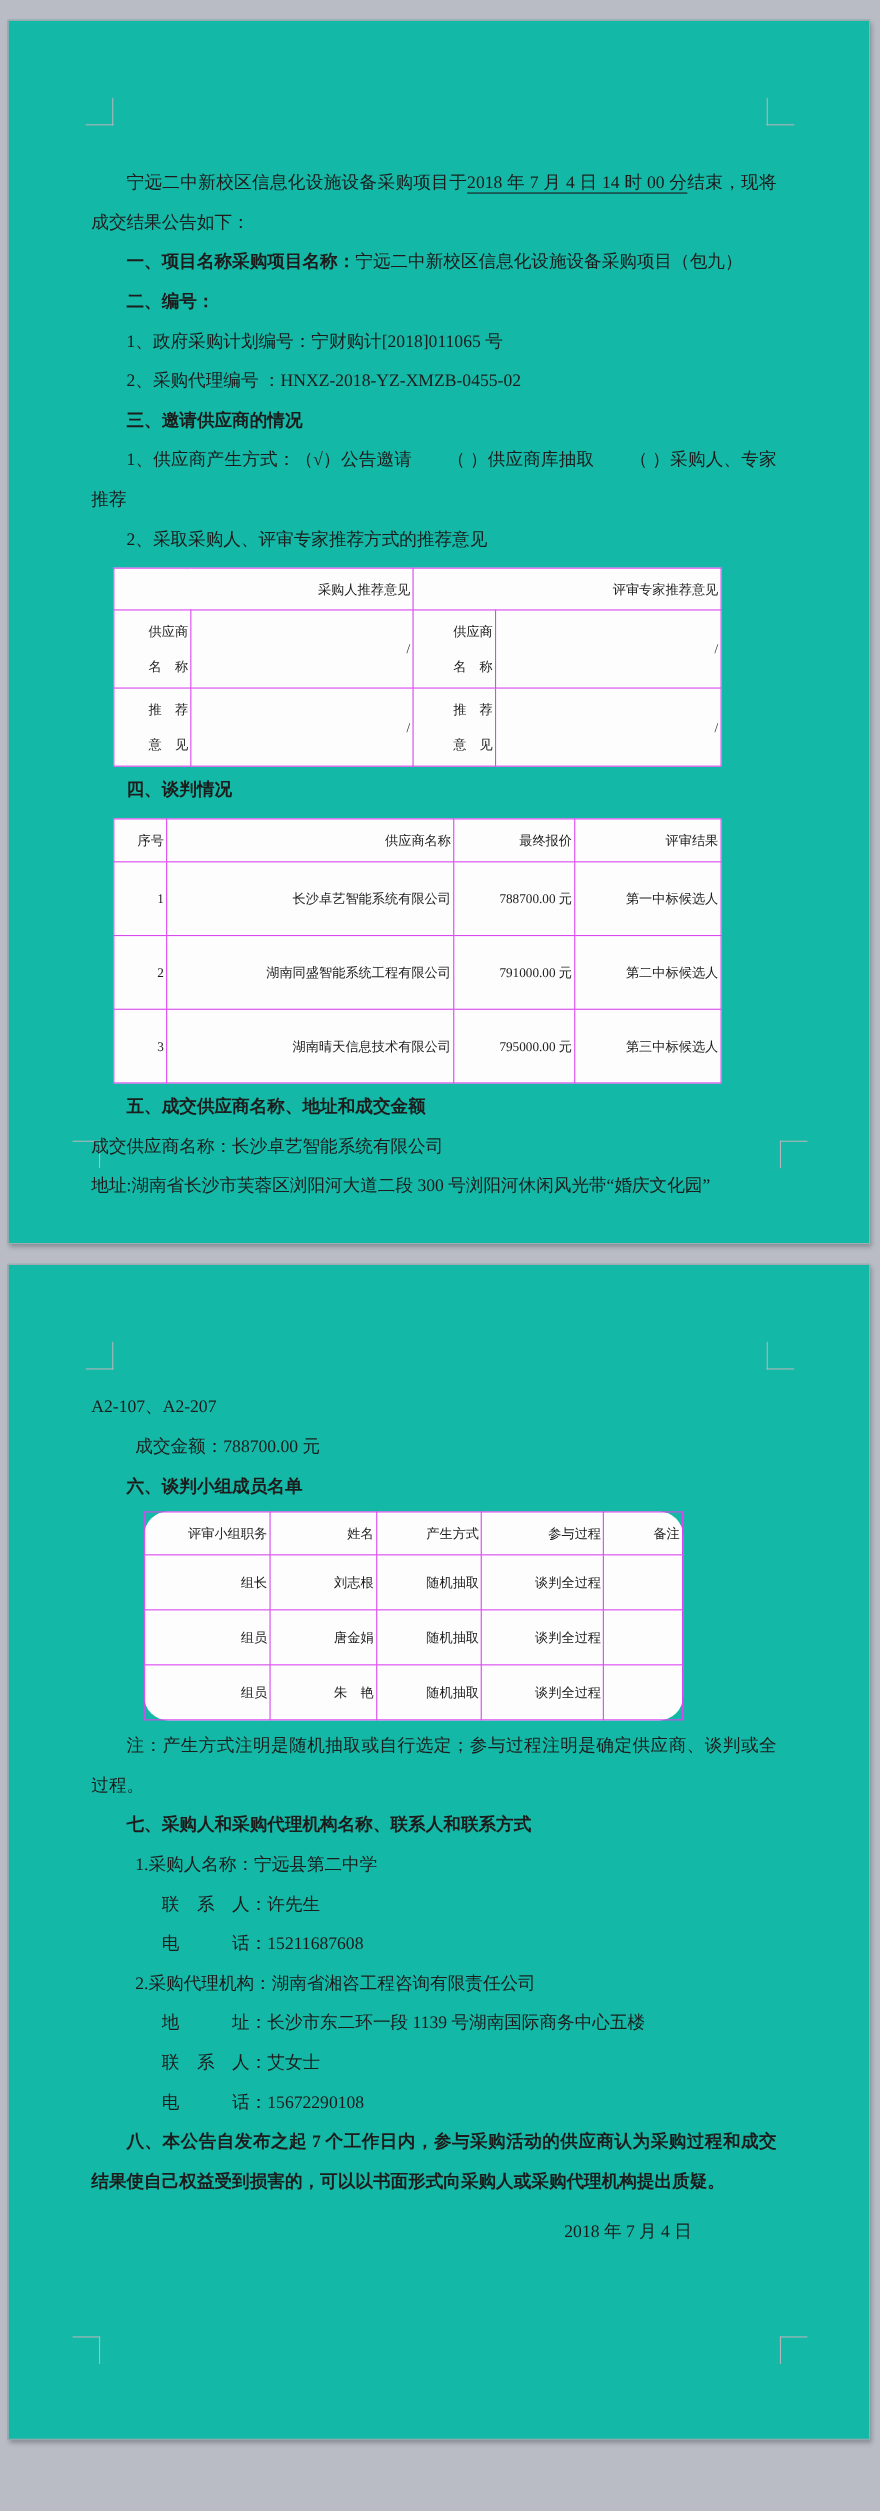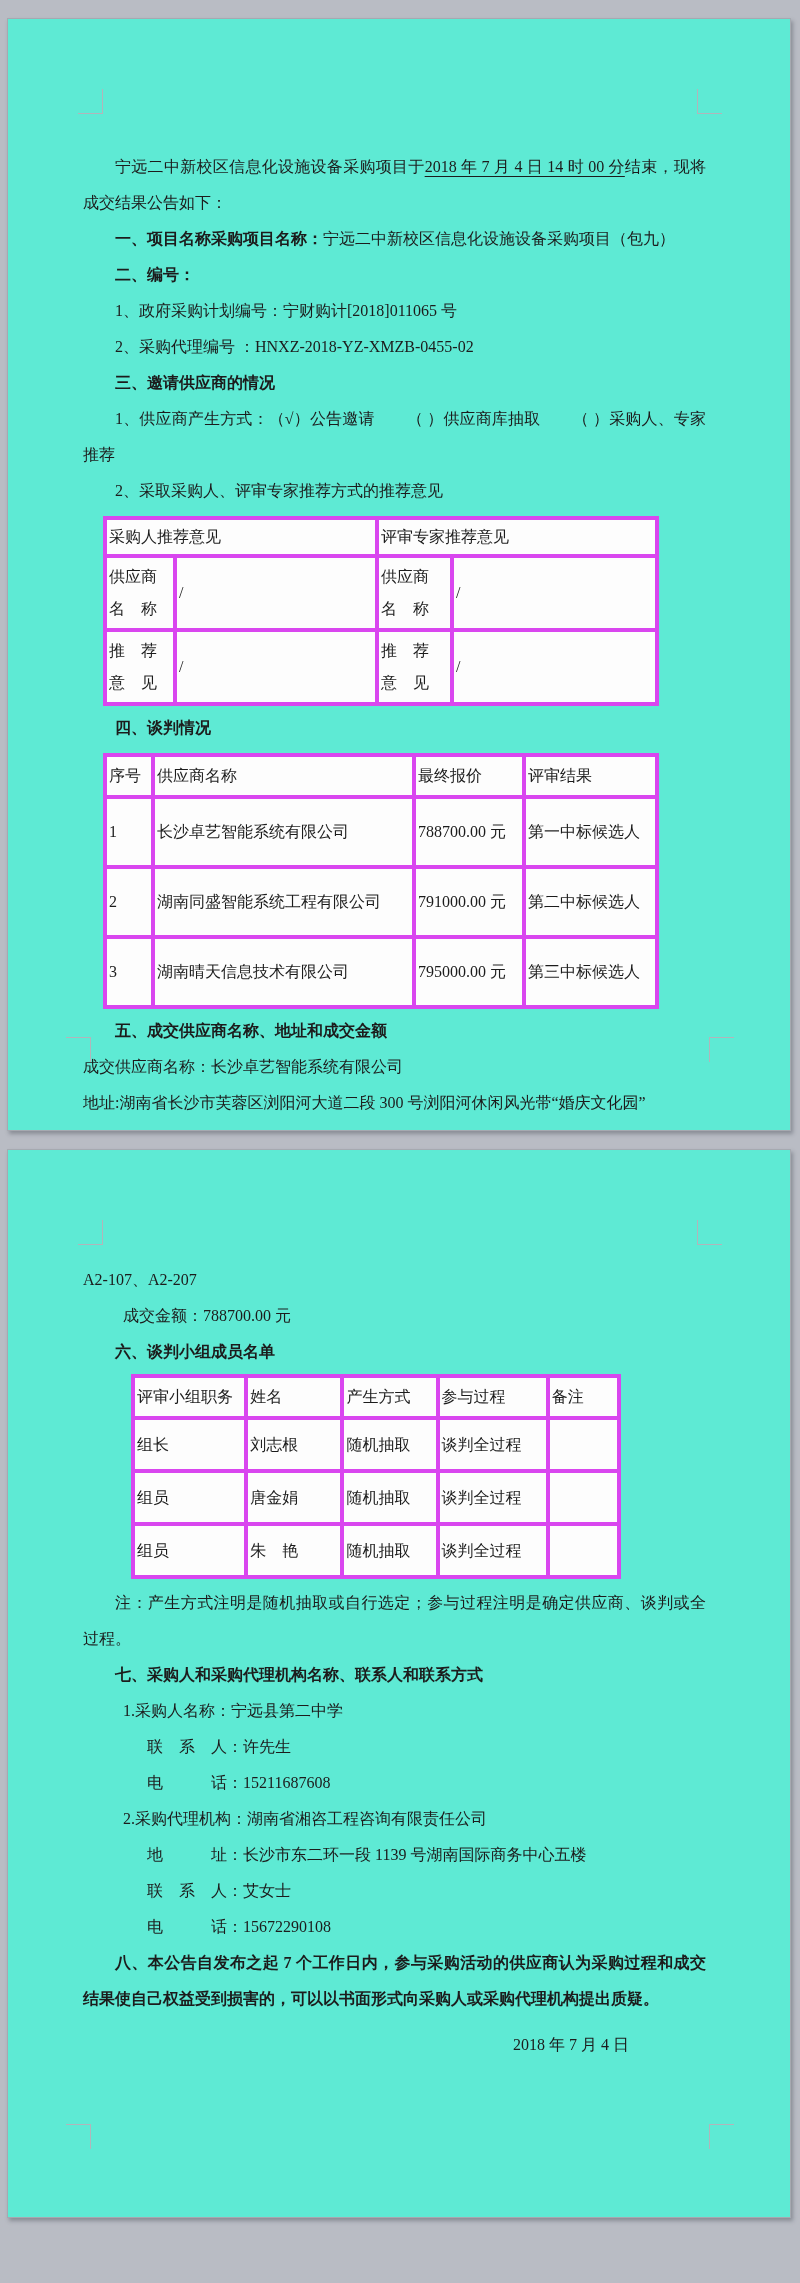--- a/index.html
+++ b/index.html
@@ -6,21 +6,21 @@
   body{
     width:800px;height:2283px;
     background:#b9bcc4;
     position:relative;
     font-family:"Liberation Serif","DejaVu Serif",serif;
     color:#1c1c1c;
     -webkit-font-smoothing:antialiased;
   }
   .page{
     position:absolute;left:7px;width:784px;
-    background:#5eead4;
+    background:#14b8a6;
     border:1px solid #a6a9b0;
     box-shadow:2px 3px 4px rgba(80,85,95,.45);
     overflow:hidden;
     box-sizing:border-box;
   }
   #page1{top:18px;height:1113px;}
   #page2{top:1149px;height:1069px;}
   .content{
     position:absolute;left:75px;right:84px;top:0;
     font-size:16px;line-height:36px;
@@ -31,37 +31,37 @@
   .jst{text-align:justify;text-justify:inter-ideograph;}
   .ind{text-indent:2em;}
   .b{font-weight:bold;}
   .u{text-decoration:underline;text-underline-offset:4px;}
   .budget{margin-left:170px;}
   .sub1{padding-left:40px;}
   .sub2{padding-left:64px;}
   .date-line{margin-left:430px;margin-top:10px;}
   table{border-collapse:collapse;table-layout:fixed;background:#fdfdfd;}
   td,th{
-    border:4px solid #d946ef;
-    font-weight:normal;font-size:16px;
-    text-align:left;vertical-align:middle;
+    border:1px solid #d946ef;
+    font-weight:normal;font-size:12px;
+    text-align:right;vertical-align:middle;
     padding:0 2px;overflow:hidden;
   }
   
   .rec-table{margin:7px 0 0 20px;width:552px;}
   .rec-table .hd{height:38px;line-height:24px;}
   .rec-table .lbl{line-height:32px;}
   .rec-table tr.r2 td{height:70px;}
   .rec-table tr.r3 td{height:70px;}
   
   .neg-table{margin:7px 0 0 20px;width:552px;}
   .neg-table .hd td{height:38px;}
   .neg-table .dr td{height:66px;}
   
-  .panel-table{margin:4px 0 0 48px;width:490px;}
+  .panel-table{margin:4px 0 0 48px;width:490px;border-radius:22px;}
   .panel-table .hd td{height:38px;}
   .panel-table .dr td{height:49px;}
   
   .mark{position:absolute;width:24px;height:24px;}
   .mark.tl{left:70px;top:70px;border-right:1px solid #b2b5ba;border-bottom:1px solid #b2b5ba;}
   .mark.tr{right:68px;top:70px;border-left:1px solid #b2b5ba;border-bottom:1px solid #b2b5ba;}
   .mark.bl{left:58px;bottom:68px;border-right:1px solid #b2b5ba;border-top:1px solid #b2b5ba;}
   .mark.br{right:56px;bottom:68px;border-left:1px solid #b2b5ba;border-top:1px solid #b2b5ba;}
 </style>
 </head>

